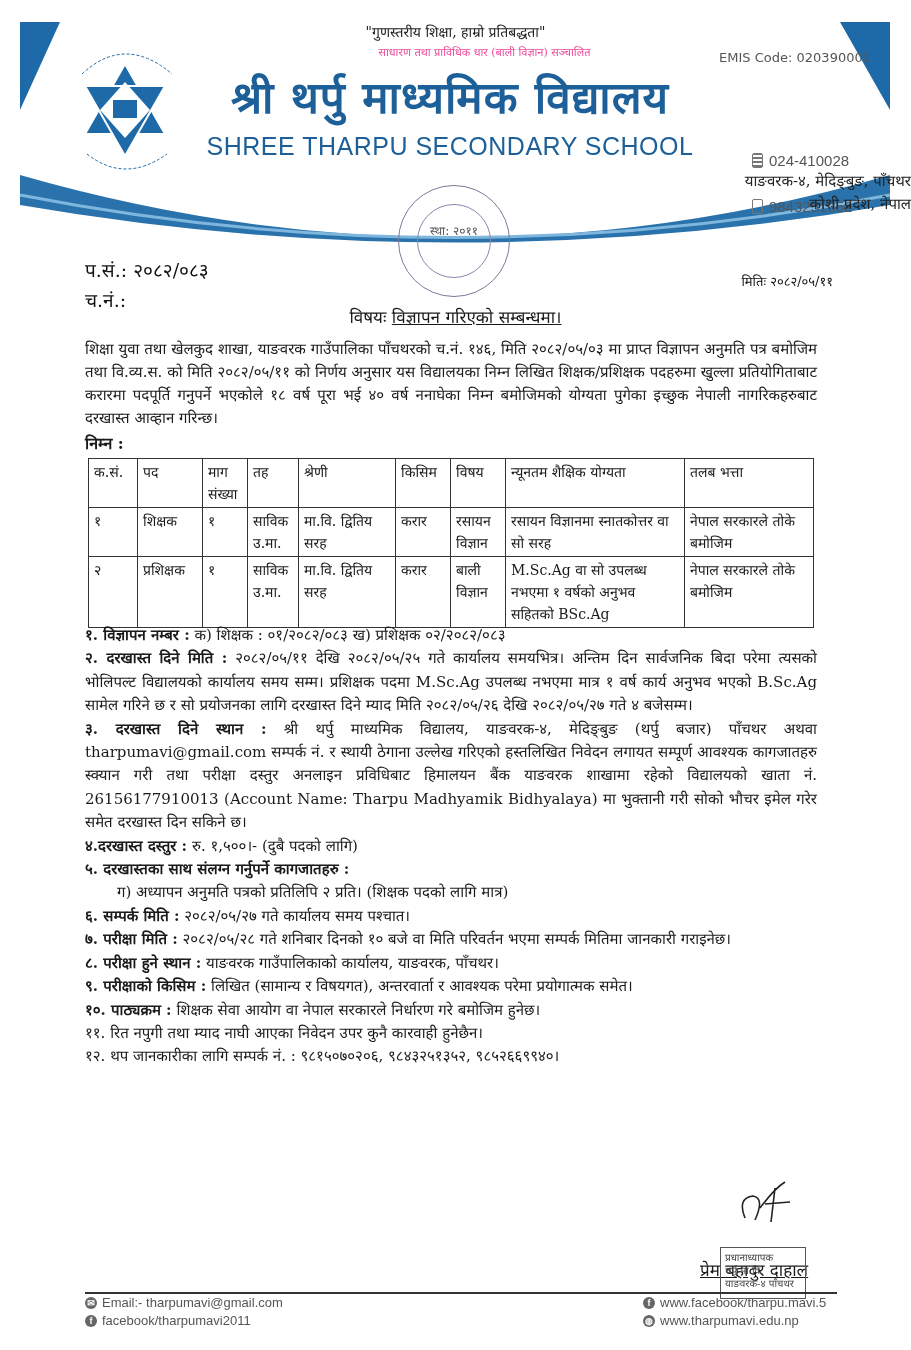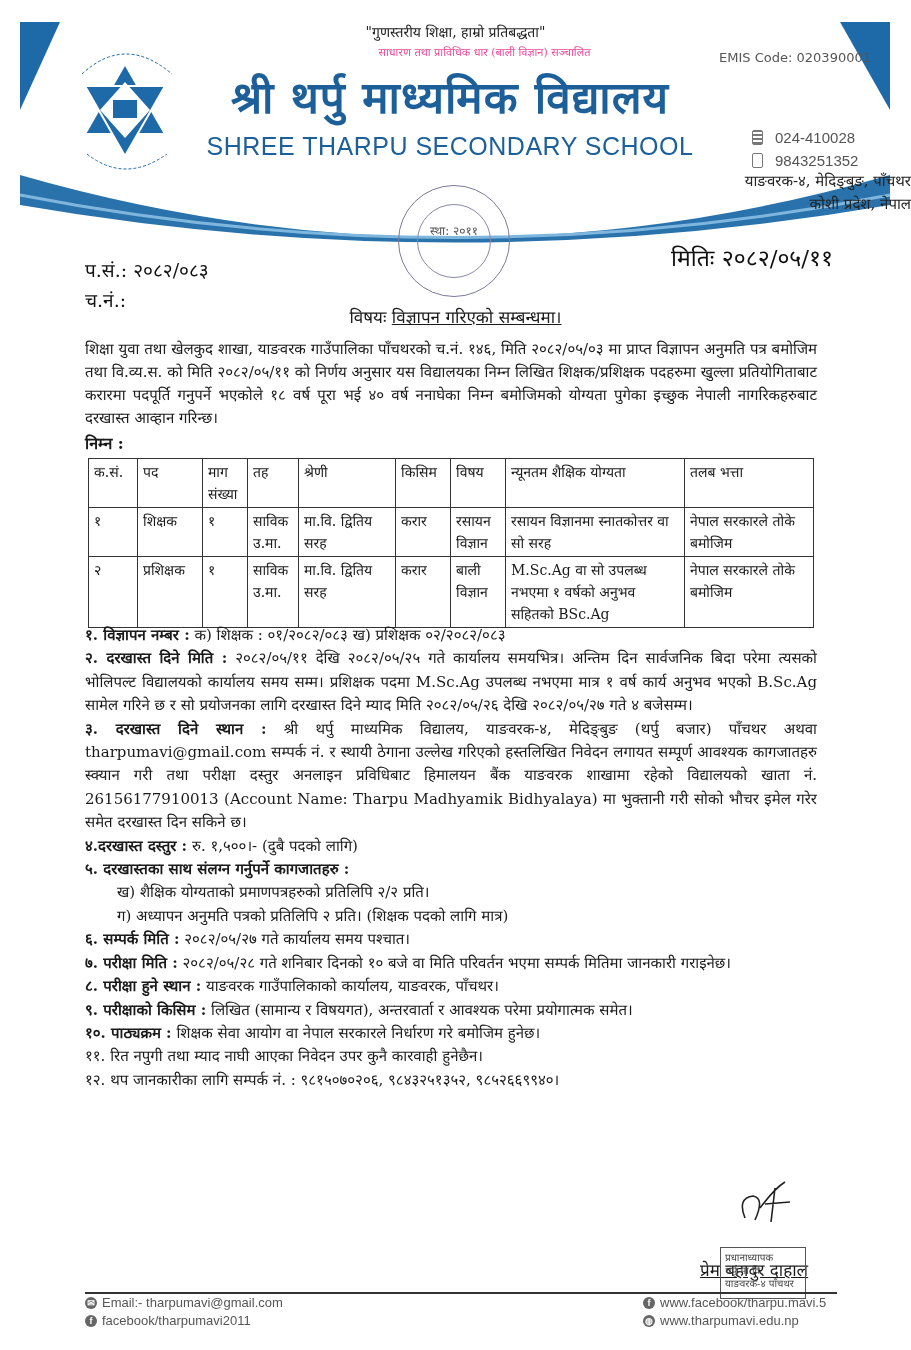--- a/index.html
+++ b/index.html
@@ -8,30 +8,30 @@
   .abs { position: absolute; }
   .header-svg { position: absolute; left: 0; top: 0; width: 911px; height: 260px; }
   .motto { left: 0; width: 911px; top: 22px; text-align: center; font-size: 14px; color: #222; }
   .stream { left: 0; width: 911px; top: 44px; text-align: center; font-size: 11px; color: #ec4899; padding-left: 29px; }
   .emis { right: 40px; top: 50px; font-family: "DejaVu Sans", sans-serif; font-size: 13px; color: #555; }
   .school-np { left: 170px; width: 560px; top: 66px; text-align: center; font-size: 44px; font-weight: bold;
                color: #1c5f99; font-family: "DejaVu Sans", sans-serif; letter-spacing: 1px; }
   .school-en { left: 190px; width: 520px; top: 132px; text-align: center; font-size: 25px; color: #1c5f99;
                font-family: "Liberation Sans", sans-serif; letter-spacing: 0.5px; }
   .phones { left: 752px; top: 126px; font-family: "Liberation Sans", sans-serif; font-size: 15px; color: #555; line-height: 23px; }
-  .phones .row { display: flex; align-items: center; gap: 12px; }
+  .phones .row { display: flex; align-items: center; gap: 6px; margin-top: 23px; }
   .ph-icon { width: 11px; height: 15px; border: 1.5px solid #777; border-radius: 2px; box-sizing: border-box; display: inline-block; }
   .ph-icon.land { background: repeating-linear-gradient(0deg, #777 0 2px, transparent 2px 4px); }
   .address { left: 0; width: 911px; top: 170px; text-align: right; font-size: 15px; line-height: 23px; color: #222; }
   .seal { left: 398px; top: 185px; width: 112px; height: 112px; border-radius: 50%; border: 1.5px solid #7a7a9a;
           box-sizing: border-box; }
   .seal-inner { position: absolute; left: 18px; top: 18px; width: 72px; height: 72px; border-radius: 50%; border: 1px solid #8888aa; }
   .seal-text { position: absolute; left: 0; width: 100%; top: 36px; text-align: center; font-size: 12px; color: #555; }
   .ref { left: 85px; top: 255px; font-size: 19px; color: #111; line-height: 30px; }
-  .date { right: 78px; top: 241px; font-size: 23px; color: #111; text-align: right; }
+  .date { right: 78px; top: 272px; font-size: 13px; color: #111; text-align: right; }
   .subject { left: 0; width: 911px; top: 305px; text-align: center; font-size: 17px; }
   .subject .u { text-decoration: underline; }
   .body-text { left: 85px; width: 732px; font-size: 15px; line-height: 23px; text-align: justify; }
   .intro { top: 338px; }
   .nimna { left: 85px; top: 432px; font-size: 16px; font-weight: bold; }
   table.posts { position: absolute; left: 88px; top: 458px; width: 726px; border-collapse: collapse; font-size: 14px; }
   table.posts td, table.posts th { border: 1.5px solid #333; vertical-align: top; text-align: left; padding: 2px 5px; line-height: 22px; font-weight: normal; }
   .points { left: 85px; width: 732px; top: 624px; font-size: 15px; line-height: 23.4px; text-align: justify; }
   .points p { margin: 0; }
   .points b { font-weight: bold; }
@@ -144,21 +144,20 @@
     </tr>
   </tbody>
 </table>
 
 <div class="abs points">
   <p><b>१. विज्ञापन नम्बर :</b> <span>क) शिक्षक : ०१/२०८२/०८३          ख) प्रशिक्षक ०२/२०८२/०८३</span></p>
   <p><b>२. दरखास्त दिने मिति :</b> <span>२०८२/०५/११ देखि २०८२/०५/२५ गते कार्यालय समयभित्र। अन्तिम दिन सार्वजनिक बिदा परेमा त्यसको भोलिपल्ट विद्यालयको कार्यालय समय सम्म। प्रशिक्षक पदमा M.Sc.Ag उपलब्ध नभएमा मात्र १ वर्ष कार्य अनुभव भएको B.Sc.Ag सामेल गरिने छ र सो प्रयोजनका लागि दरखास्त दिने म्याद मिति २०८२/०५/२६ देखि २०८२/०५/२७ गते ४ बजेसम्म।</span></p>
   <p><b>३. दरखास्त दिने स्थान :</b> <span>श्री थर्पु माध्यमिक विद्यालय, याङवरक-४, मेदिङ्बुङ (थर्पु बजार) पाँचथर अथवा tharpumavi@gmail.com सम्पर्क नं. र स्थायी ठेगाना उल्लेख गरिएको हस्तलिखित निवेदन लगायत सम्पूर्ण आवश्यक कागजातहरु स्क्यान गरी तथा परीक्षा दस्तुर अनलाइन प्रविधिबाट हिमालयन बैंक याङवरक शाखामा रहेको विद्यालयको खाता नं. 26156177910013 (Account Name: Tharpu Madhyamik Bidhyalaya) मा भुक्तानी गरी सोको भौचर इमेल गरेर समेत दरखास्त दिन सकिने छ।</span></p>
   <p><b>४.दरखास्त दस्तुर :</b> <span>रु. १,५००।- (दुबै पदको लागि)</span></p>
   <p><b>५. दरखास्तका साथ संलग्न गर्नुपर्ने कागजातहरु :</b></p>
-  <p class="sub">ख) शैक्षिक योग्यताको प्रमाणपत्रहरुको प्रतिलिपि २/२ प्रति।</p>
   <p class="sub">ग) अध्यापन अनुमति पत्रको प्रतिलिपि २ प्रति। (शिक्षक पदको लागि मात्र)</p>
   <p><b>६. सम्पर्क मिति :</b> <span>२०८२/०५/२७ गते कार्यालय समय पश्चात।</span></p>
   <p><b>७. परीक्षा मिति :</b> <span>२०८२/०५/२८ गते शनिबार दिनको १० बजे वा मिति परिवर्तन भएमा सम्पर्क मितिमा जानकारी गराइनेछ।</span></p>
   <p><b>८. परीक्षा हुने स्थान :</b> <span>याङवरक गाउँपालिकाको कार्यालय, याङवरक, पाँचथर।</span></p>
   <p><b>९. परीक्षाको किसिम :</b> <span>लिखित (सामान्य र विषयगत), अन्तरवार्ता र आवश्यक परेमा प्रयोगात्मक समेत।</span></p>
   <p><b>१०. पाठ्यक्रम :</b> <span>शिक्षक सेवा आयोग वा नेपाल सरकारले निर्धारण गरे बमोजिम हुनेछ।</span></p>
   <p>११. रित नपुगी तथा म्याद नाघी आएका निवेदन उपर कुनै कारवाही हुनेछैन।</p>
   <p>१२. थप जानकारीका लागि सम्पर्क नं. : ९८१५०७०२०६, ९८४३२५१३५२, ९८५२६६९९४०।</p>
 </div>
 

